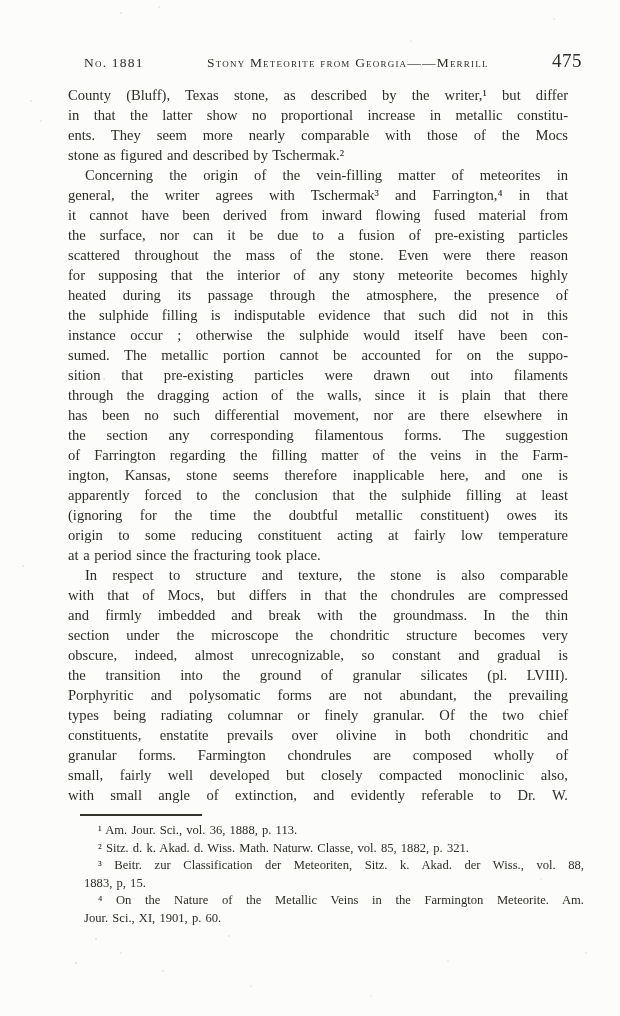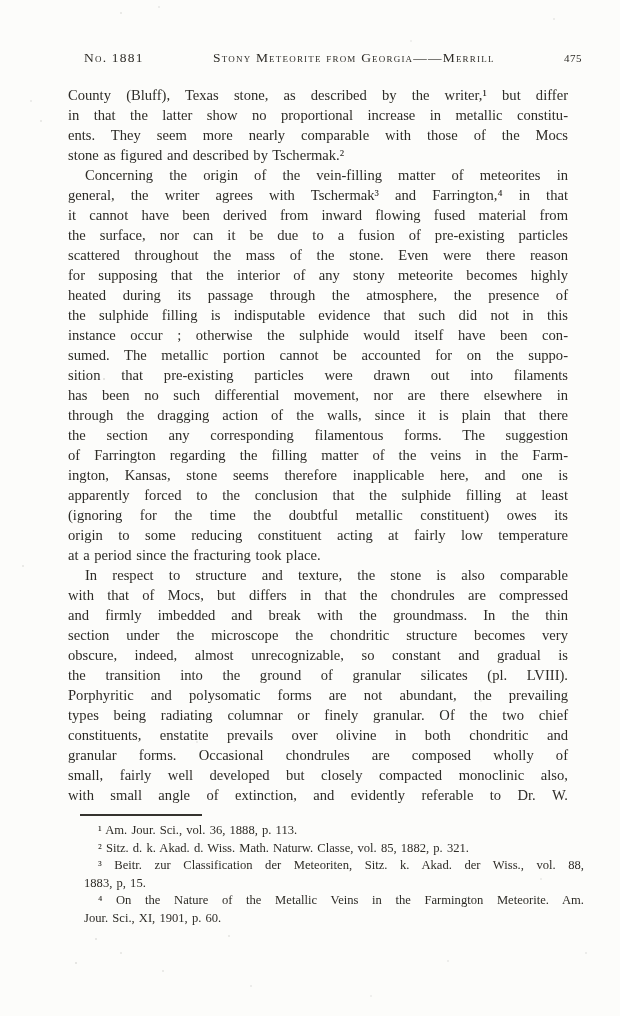--- a/index.html
+++ b/index.html
@@ -15,21 +15,21 @@
   
   .running-head {
     position: absolute; top: 50px; left: 84px; width: 498px;
     display: flex; justify-content: space-between; align-items: baseline;
   }
   .head-left, .head-center {
     font-variant: small-caps;
     font-size: 13.5px; letter-spacing: 1.2px;
     white-space: nowrap;
   }
-  .head-right { font-size: 11px; letter-spacing: .5px; text-align: center; }
+  .head-right { font-size: 19px; letter-spacing: .5px; text-align: center; }
 
   
   .body-text {
     position: absolute; top: 85px; left: 68px; width: 500px;
     font-size: 14.6px; line-height: 20px;
     word-spacing: 1px;
   }
   .bline { text-align: justify; text-align-last: justify; height: 20px; white-space: normal; }
   .bline.short { text-align-last: left; }
   .bline.indent { padding-left: 17px; }
@@ -84,39 +84,39 @@
     <div class="bline">general, the writer agrees with Tschermak³ and Farrington,⁴ in that</div>
     <div class="bline">it cannot have been derived from inward flowing fused material from</div>
     <div class="bline">the surface, nor can it be due to a fusion of pre-existing particles</div>
     <div class="bline">scattered throughout the mass of the stone.  Even were there reason</div>
     <div class="bline">for supposing that the interior of any stony meteorite becomes highly</div>
     <div class="bline">heated during its passage through the atmosphere, the presence of</div>
     <div class="bline">the sulphide filling is indisputable evidence that such did not in this</div>
     <div class="bline">instance occur ; otherwise the sulphide would itself have been con-</div>
     <div class="bline">sumed.  The metallic portion cannot be accounted for on the suppo-</div>
     <div class="bline">sition that pre-existing particles were drawn out into filaments</div>
+    <div class="bline">through the dragging action of the walls, since it is plain that there</div>
     <div class="bline">has been no such differential movement, nor are there elsewhere in</div>
-    <div class="bline">through the dragging action of the walls, since it is plain that there</div>
     <div class="bline">the section any corresponding filamentous forms.  The suggestion</div>
     <div class="bline">of Farrington regarding the filling matter of the veins in the Farm-</div>
     <div class="bline">ington, Kansas, stone seems therefore inapplicable here, and one is</div>
     <div class="bline">apparently forced to the conclusion that the sulphide filling at least</div>
     <div class="bline">(ignoring for the time the doubtful metallic constituent) owes its</div>
     <div class="bline">origin to some reducing constituent acting at fairly low temperature</div>
     <div class="bline short">at a period since the fracturing took place.</div>
     <div class="bline indent">In respect to structure and texture, the stone is also comparable</div>
     <div class="bline">with that of Mocs, but differs in that the chondrules are compressed</div>
     <div class="bline">and firmly imbedded and break with the groundmass.  In the thin</div>
     <div class="bline">section under the microscope the chondritic structure becomes very</div>
     <div class="bline">obscure, indeed, almost unrecognizable, so constant and gradual is</div>
     <div class="bline">the transition into the ground of granular silicates (pl. LVIII).</div>
     <div class="bline">Porphyritic and polysomatic forms are not abundant, the prevailing</div>
     <div class="bline">types being radiating columnar or finely granular.  Of the two chief</div>
     <div class="bline">constituents, enstatite prevails over olivine in both chondritic and</div>
-    <div class="bline">granular forms.  Occasional chondrules are composed wholly of</div>
+    <div class="bline">granular forms.  Farmington chondrules are composed wholly of</div>
     <div class="bline">small, fairly well developed but closely compacted monoclinic also,</div>
     <div class="bline">with small angle of extinction, and evidently referable to Dr. W.</div>
   </div>
 
   <div class="fn-rule"></div>
 
   <div class="footnotes">
     <div class="fline indent">¹ Am. Jour. Sci., vol. 36, 1888, p. 113.</div>
     <div class="fline indent">² Sitz. d. k. Akad. d. Wiss. Math. Naturw. Classe, vol. 85, 1882, p. 321.</div>
     <div class="fline indent j">³ Beitr. zur Classification der Meteoriten, Sitz. k. Akad. der Wiss., vol. 88,</div>

